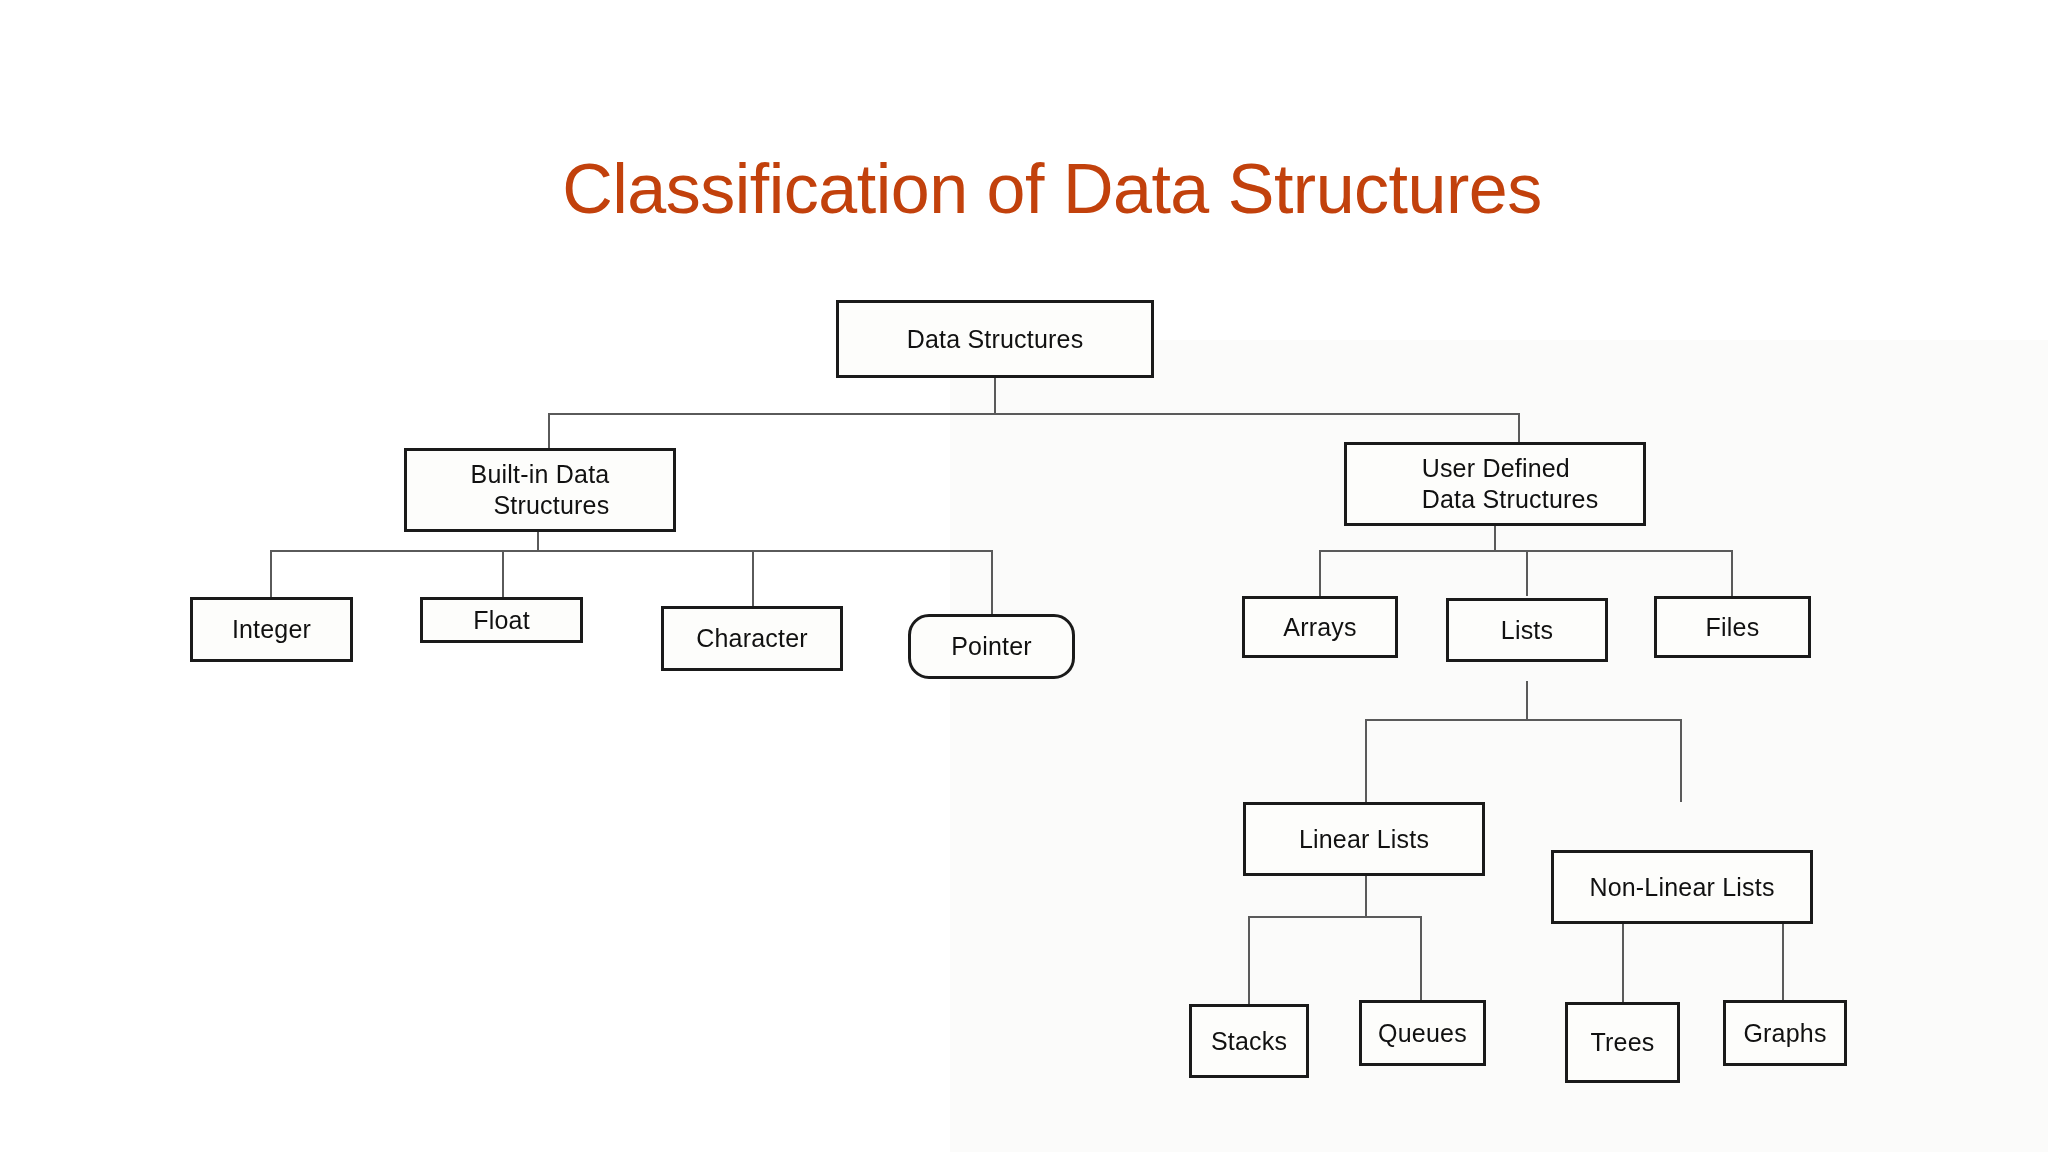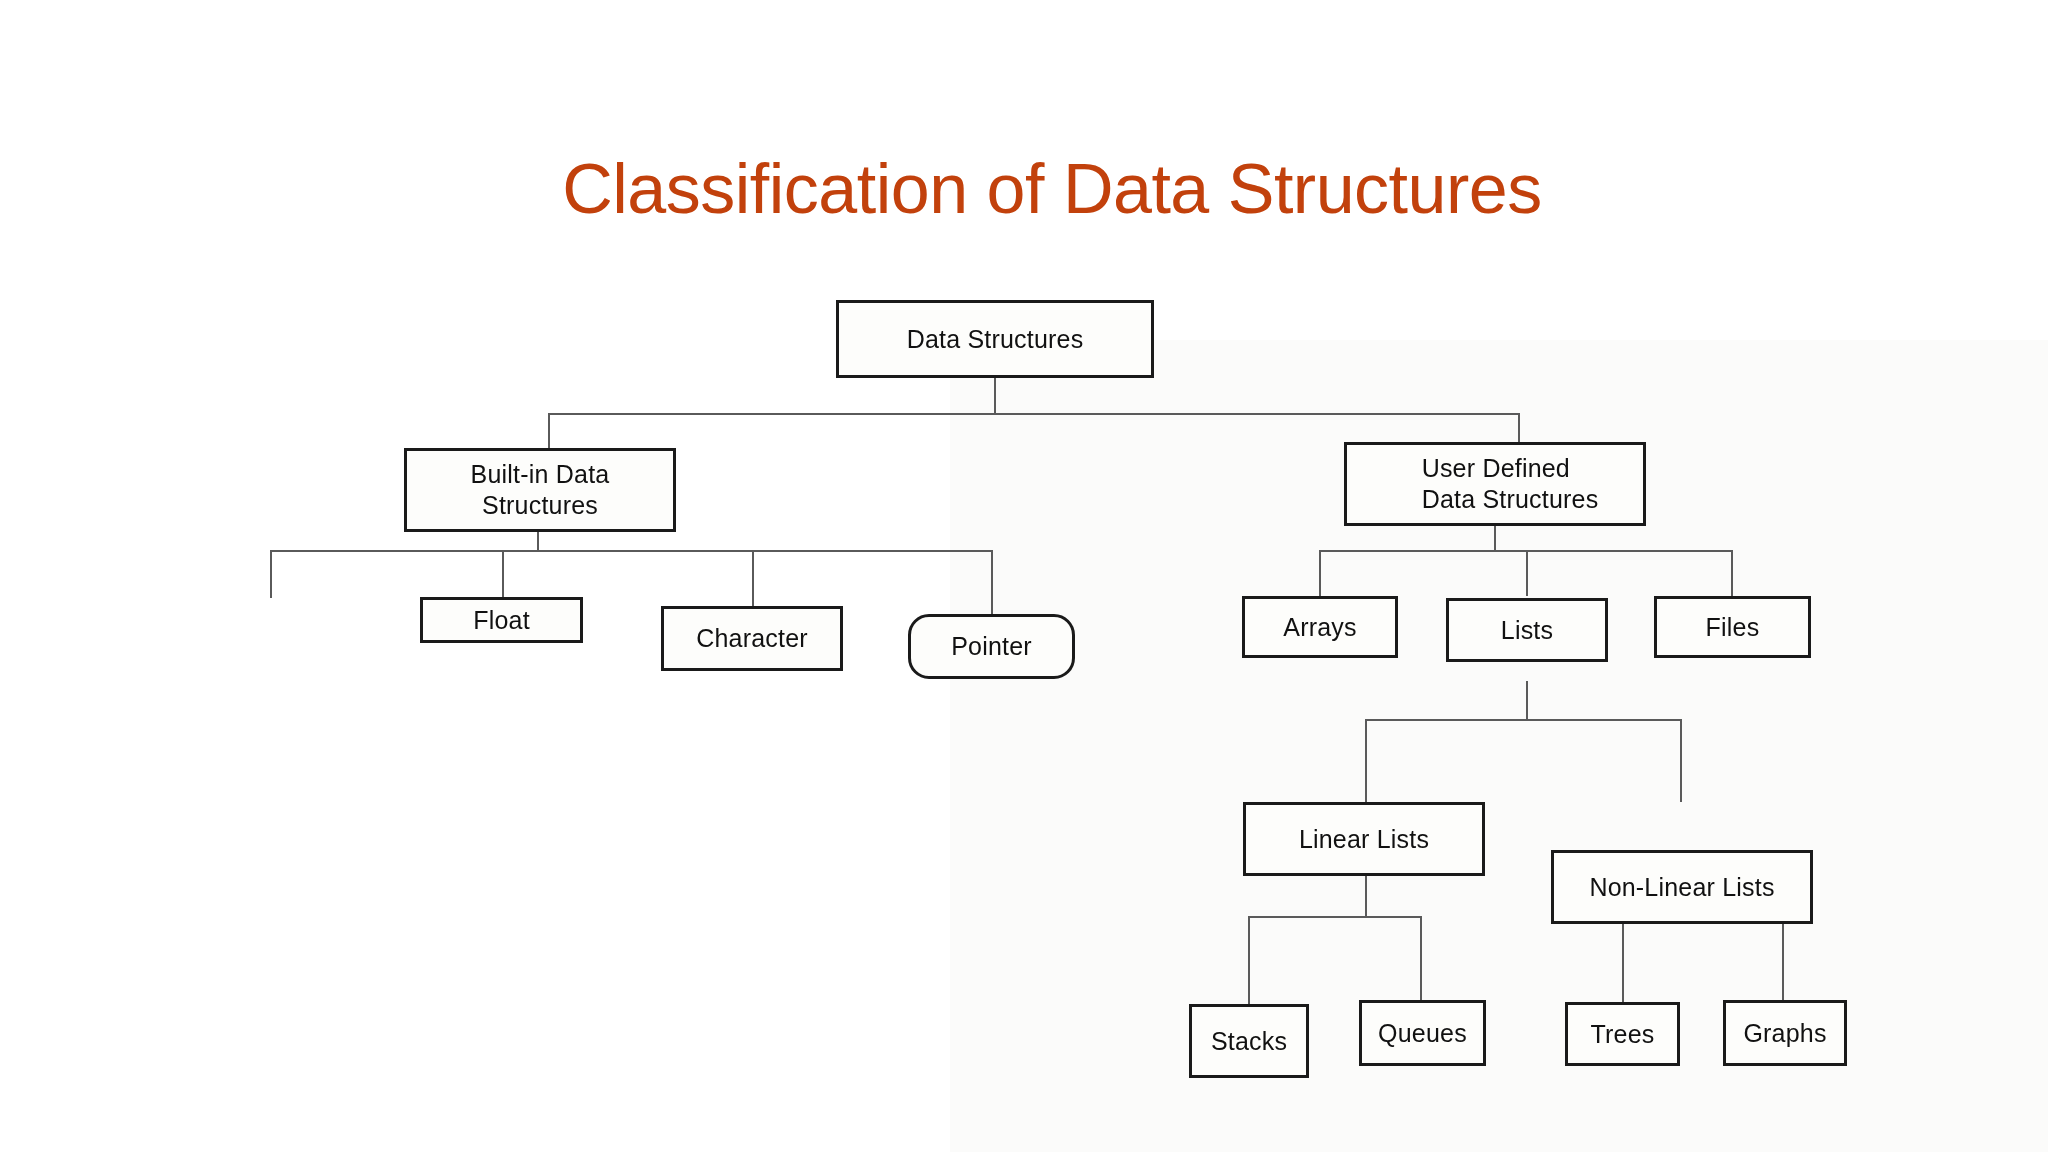--- a/index.html
+++ b/index.html
@@ -118,29 +118,32 @@
     <div class="conn v" style="left:1680px; top:876px; height:42px;"></div>
     <div class="conn h" style="left:1622px; top:916px; width:162px;"></div>
     <div class="conn v" style="left:1622px; top:916px; height:88px;"></div>
     <div class="conn v" style="left:1782px; top:916px; height:88px;"></div>
 
     <div class="node" style="left:836px; top:300px; width:318px; height:78px;">
       <span class="label">Data Structures</span>
     </div>
 
     <div class="node" style="left:404px; top:448px; width:272px; height:84px;">
-      <span class="label" style="text-align:center;">Built-in Data
+      <span class="label" style="text-align:right;">Built-in Data
 Structures</span>
     </div>
 
     <div class="node" style="left:1344px; top:442px; width:302px; height:84px;padding-left:30px;">
       <span class="label" style="text-align:left;">User Defined
 Data Structures</span>
     </div>
 
+    <div class="node" style="left:190px; top:597px; width:163px; height:65px;">
+      <span class="label">Integer</span>
+    </div>
 
     <div class="node" style="left:420px; top:597px; width:163px; height:46px;">
       <span class="label">Float</span>
     </div>
 
     <div class="node" style="left:661px; top:606px; width:182px; height:65px;">
       <span class="label">Character</span>
     </div>
 
     <div class="node" style="left:908px; top:614px; width:167px; height:65px;border-radius:21px;">
@@ -168,21 +171,21 @@
     </div>
 
     <div class="node" style="left:1189px; top:1004px; width:120px; height:74px;">
       <span class="label">Stacks</span>
     </div>
 
     <div class="node" style="left:1359px; top:1000px; width:127px; height:66px;">
       <span class="label">Queues</span>
     </div>
 
-    <div class="node" style="left:1565px; top:1002px; width:115px; height:64px;">
+    <div class="node" style="left:1565px; top:1002px; width:115px; height:81px;">
       <span class="label">Trees</span>
     </div>
 
     <div class="node" style="left:1723px; top:1000px; width:124px; height:66px;">
       <span class="label">Graphs</span>
     </div>
 
   </div>
 </div>
 

